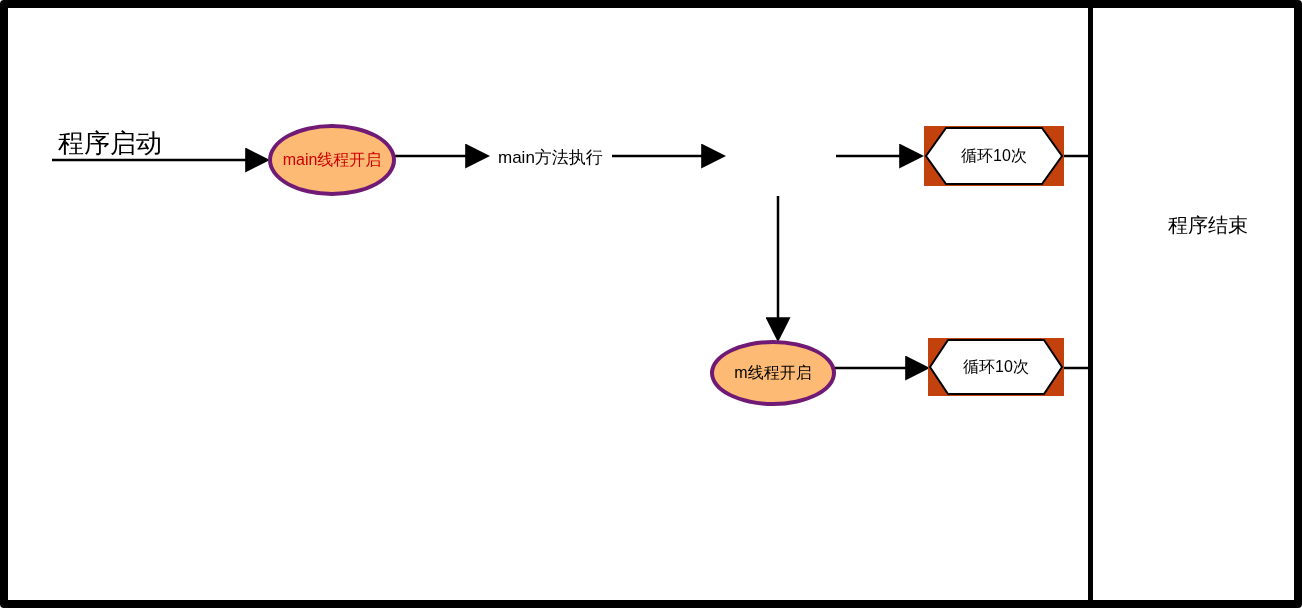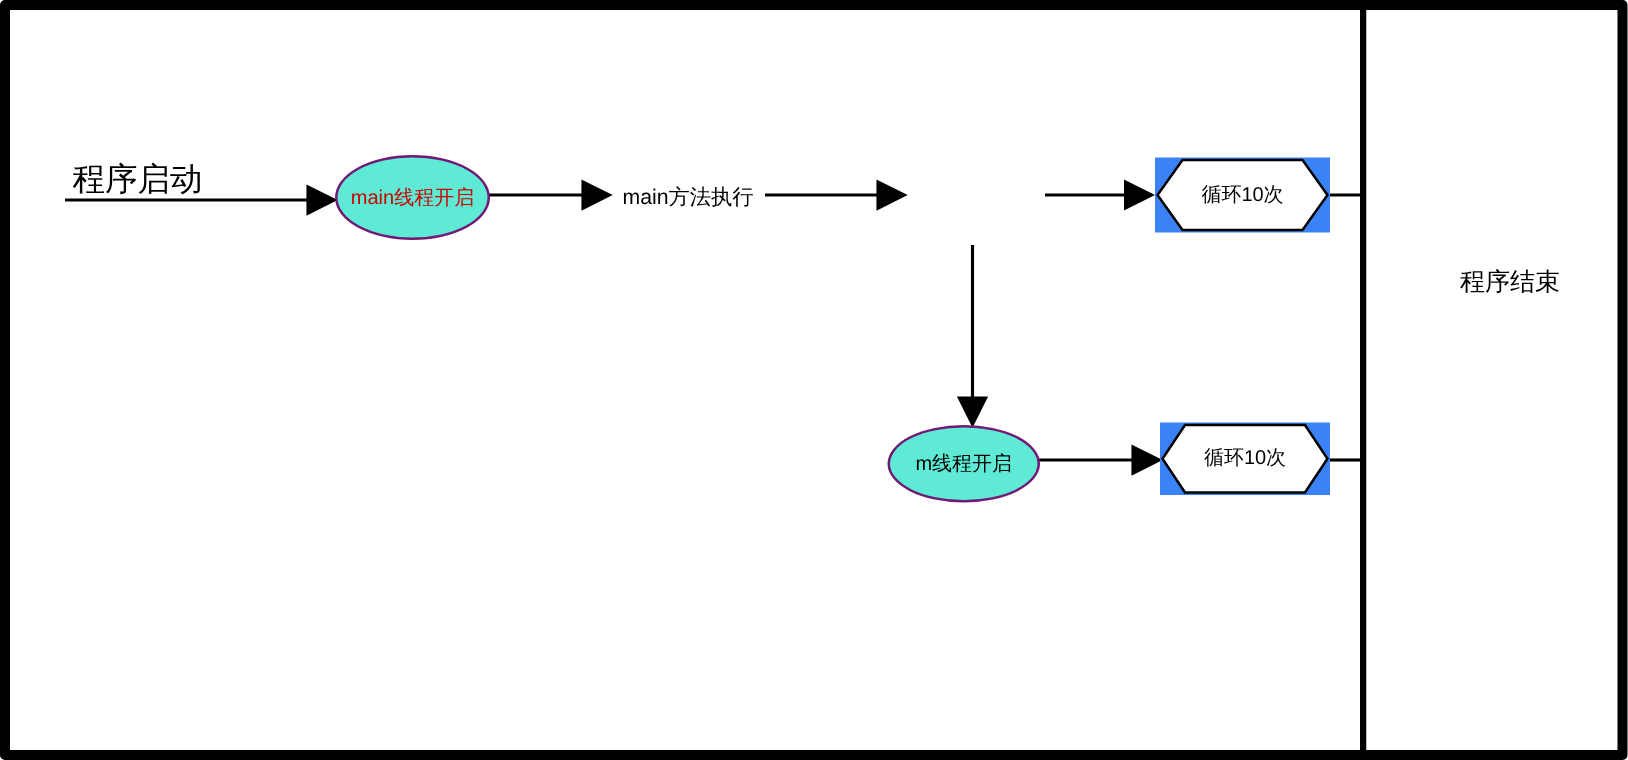--- a/index.html
+++ b/index.html
@@ -12,27 +12,27 @@
       width: 1302px; height: 608px;
       box-sizing: border-box;
       border: 8px solid #000; border-radius: 4px;
       background: #fff;
       overflow: hidden;
     }
     .label { position: absolute; font-size: 18px; color:#000; white-space: nowrap; }
     .label.big { font-size: 26px; }
     .label.red { color: #c00; }
     .ellipse {
-      position: absolute; border: 2px solid #701a75;
-      border-radius: 50%; background: #5eead4;
+      position: absolute; border: 4px solid #701a75;
+      border-radius: 50%; background: #fdba74;
       display: flex; align-items: center; justify-content: center;
       font-size: 16px;
     }
     .hex {
-      position: absolute; background: #3b82f6;
+      position: absolute; background: #c2410c;
       pointer-events: none;
     }
     .hex svg { position:absolute; inset:0; }
     .hex .t { position:absolute; left:50%; top:50%; transform:translate(-50%,-50%); font-size:16px; white-space:nowrap; }
     .vline { position:absolute; width:5px; background:#000; }
     .watermark {
       position:absolute; right:12px; bottom:10px;
       color:#ccc; font-size:14px; font-family: Arial, sans-serif;
       letter-spacing: .5px;
     }

